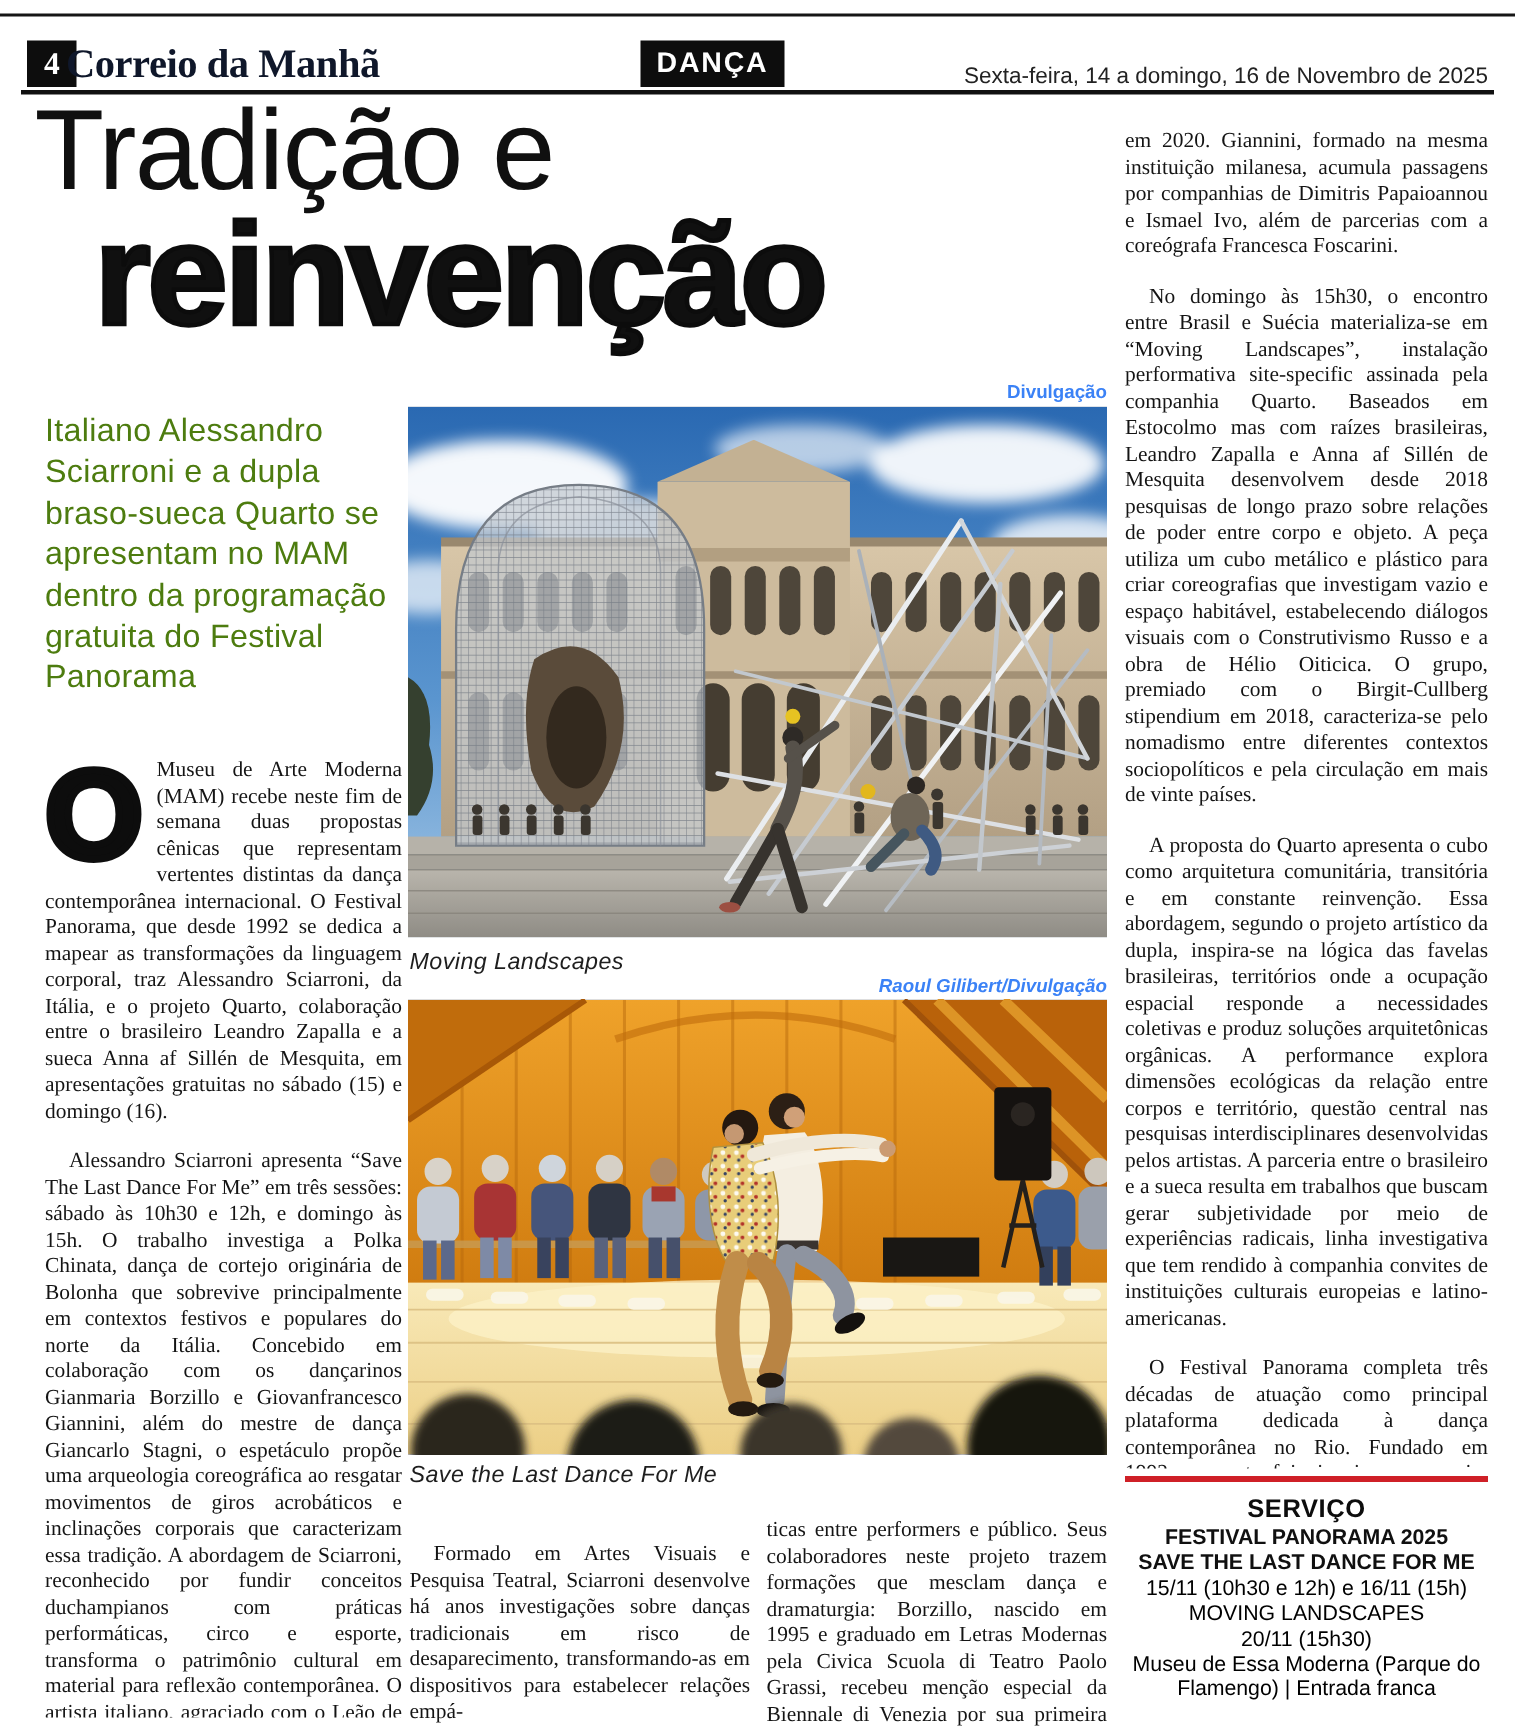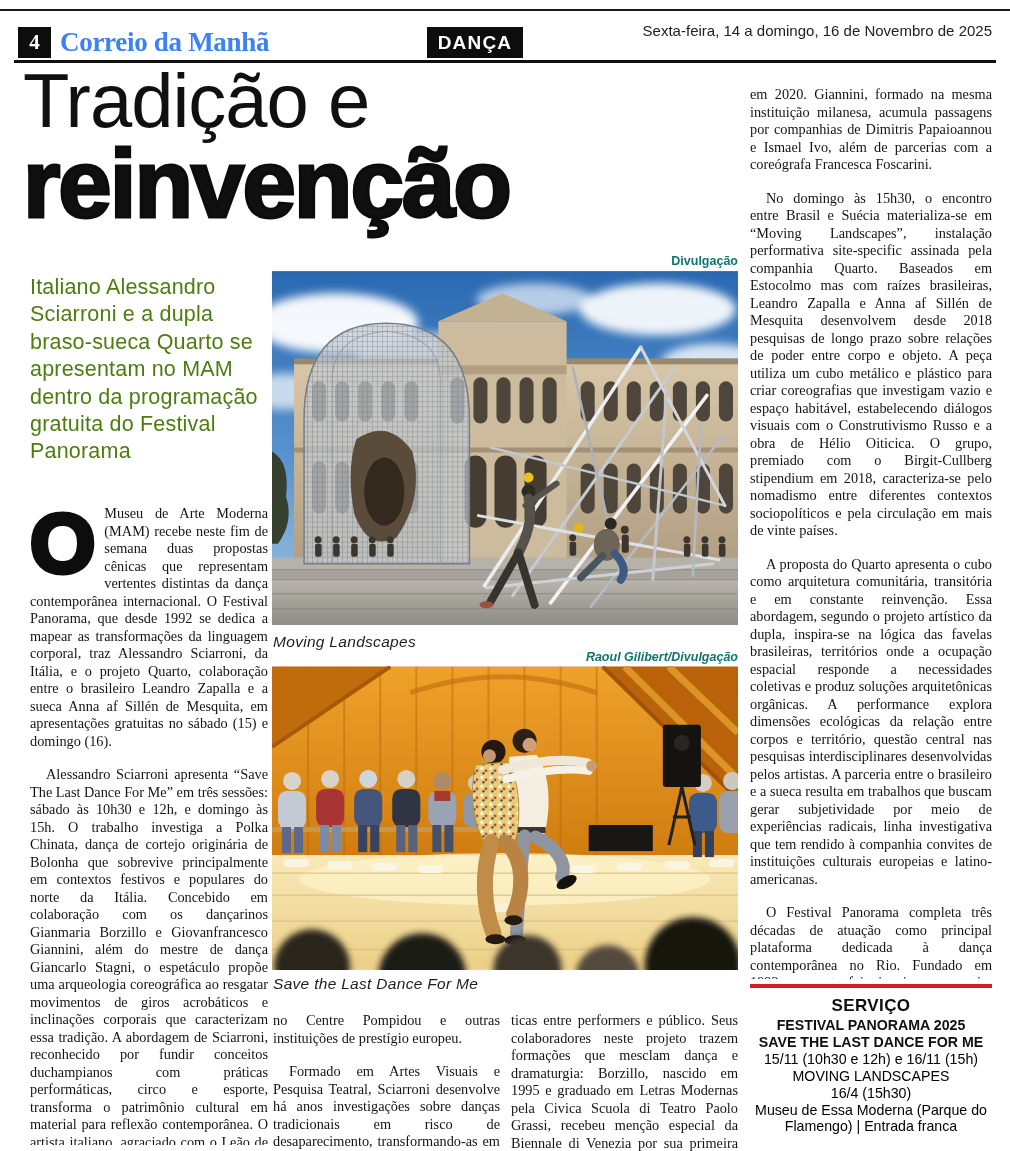--- a/index.html
+++ b/index.html
@@ -3,50 +3,50 @@
 <meta charset="utf-8">
 <style>
   html,body{margin:0;padding:0;background:#ffffff;}
   .page{position:relative;width:1010px;height:1151px;background:#fff;overflow:hidden;
         font-family:"Liberation Serif",serif;color:#141414;}
   .abs{position:absolute;}
   
   .top-hairline{left:0;top:9px;width:1010px;height:2px;background:#161616;}
   .pagenum{left:18px;top:27px;width:33px;height:31px;background:#0d0d0d;color:#fff;
            font:700 21px/31px "Liberation Serif",serif;text-align:center;}
-  .masthead{left:60px;top:27px;font:700 27px/31px "Liberation Serif",serif;
-            letter-spacing:-.3px;color:#3b82f6;white-space:nowrap;}
+  .masthead{left:44px;top:27px;font:700 27px/31px "Liberation Serif",serif;
+            letter-spacing:-.3px;color:#0f172a;white-space:nowrap;}
   .section-badge{left:427px;top:27px;width:96px;height:31px;background:#0d0d0d;color:#fff;
                  font:700 19px/31px "Liberation Sans",sans-serif;text-align:center;letter-spacing:1.2px;}
-  .issue-date{right:18px;top:21px;font:400 15px/20px "Liberation Sans",sans-serif;color:#222;white-space:nowrap;}
+  .issue-date{right:18px;top:41px;font:400 15px/20px "Liberation Sans",sans-serif;color:#222;white-space:nowrap;}
   .header-rule{left:14px;top:60px;width:982px;height:3px;background:#101010;}
   
   .headline{left:23px;top:60px;margin:0;color:#101010;}
   .hl1{display:block;font:400 76px/82px "Liberation Sans",sans-serif;letter-spacing:-1px;}
   .hl2{display:block;font:700 96px/96px "Liberation Sans",sans-serif;letter-spacing:-2px;
-       -webkit-text-stroke:3px #0c0c0c;margin-top:-6px;}
+       -webkit-text-stroke:3px #0c0c0c;margin-top:-6px;margin-left:40px;}
   
   .lead{left:30px;top:274px;width:240px;margin:0;
         font:400 21.5px/27.4px "Liberation Sans",sans-serif;color:#4d7c0f;letter-spacing:.2px;}
   
   .bodycol p{margin:0;font:400 14.3px/17.5px "Liberation Serif",serif;color:#141414;
              text-align:justify;hyphens:auto;}
   .bodycol p.indent{text-indent:16px;margin-top:16px;}
   .col-left{left:30px;top:505px;width:238px;height:640px;overflow:hidden;}
   .col-mid1{left:273px;top:1012px;width:227px;height:139px;overflow:hidden;}
   .col-mid2{left:511px;top:1012px;width:227px;height:139px;overflow:hidden;}
   .col-right{left:750px;top:86px;width:242px;height:893px;overflow:hidden;}
   .dropcap{float:left;font:700 84px/66px "Liberation Sans",sans-serif;color:#0d0d0d;
            -webkit-text-stroke:5px #0d0d0d;margin:5px 9px 0 0;}
   
   .photo{overflow:hidden;background:#ddd;}
   .photo1{left:272px;top:271px;width:466px;height:354px;}
   .photo2{left:272px;top:666px;width:466px;height:304px;}
   .credit{left:272px;width:466px;text-align:right;
-          font:700 12.5px/14px "Liberation Sans",sans-serif;color:#0f766e;}
+          font:700 12.5px/14px "Liberation Sans",sans-serif;color:#3b82f6;}
   .credit1{top:254px;}
   .credit2{top:650px;font-style:italic;}
   .caption{left:273px;font:italic 400 15.5px/18px "Liberation Sans",sans-serif;
            color:#1e1e1e;letter-spacing:.3px;}
   .cap1{top:633px;}
   .cap2{top:975px;}
   
   .service-rule{left:750px;top:984px;width:242px;height:4px;background:#cf2027;}
   .service{left:750px;top:994px;width:242px;text-align:center;}
   .service-title{font:800 17px/23px "Liberation Sans",sans-serif;letter-spacing:.4px;color:#0d0d0d;}
@@ -332,21 +332,20 @@
         <circle cx="255" cy="302" r="34" fill="#3b342b"></circle>
         <circle cx="335" cy="310" r="32" fill="#53483c"></circle>
         <circle cx="420" cy="298" r="48" fill="#16120e"></circle>
       </g>
     </svg>
   </div>
 
   <div class="abs caption cap2">Save the Last Dance For Me</div>
 
   <div class="abs bodycol col-mid1">
-    <p>no Centre Pompidou e outras instituições de prestígio europeu.</p>
     <p class="indent">Formado em Artes Visuais e Pesquisa Teatral, Sciarroni desenvolve há anos investigações sobre danças tradicionais em risco de desaparecimento, transformando-as em dispositivos para estabelecer relações empá-</p>
   </div>
 
   <div class="abs bodycol col-mid2">
     <p>ticas entre performers e público. Seus colaboradores neste projeto trazem formações que mesclam dança e dramaturgia: Borzillo, nascido em 1995 e graduado em Letras Modernas pela Civica Scuola di Teatro Paolo Grassi, recebeu menção especial da Biennale di Venezia por sua primeira obra autoral</p>
   </div>
 
   <div class="abs bodycol col-right">
     <p>em 2020. Giannini, formado na mesma instituição milanesa, acumula passagens por companhias de Dimitris Papaioannou e Ismael Ivo, além de parcerias com a coreógrafa Francesca Foscarini.</p>
     <p class="indent">No domingo às 15h30, o encontro entre Brasil e Suécia materializa-se em “Moving Landscapes”, instalação performativa site-specific assinada pela companhia Quarto. Baseados em Estocolmo mas com raízes brasileiras, Leandro Zapalla e Anna af Sillén de Mesquita desenvolvem desde 2018 pesquisas de longo prazo sobre relações de poder entre corpo e objeto. A peça utiliza um cubo metálico e plástico para criar coreografias que investigam vazio e espaço habitável, estabelecendo diálogos visuais com o Construtivismo Russo e a obra de Hélio Oiticica. O grupo, premiado com o Birgit-Cullberg stipendium em 2018, caracteriza-se pelo nomadismo entre diferentes contextos sociopolíticos e pela circulação em mais de vinte países.</p>
@@ -354,17 +353,17 @@
     <p class="indent">O Festival Panorama completa três décadas de atuação como principal plataforma dedicada à dança contemporânea no Rio. Fundado em 1992, o evento foi pioneiro ao associar programação artística de ponta a ingressos populares, democratizando o acesso a linguagens experimentais. Ao longo dessas edições, consolidou-se como espaço de projeção para artistas brasileiros e latino-americanos, além de trazer criadores internacionais em diálogo com a produção local.</p>
   </div>
 
   <div class="abs service-rule"></div>
   <div class="abs service">
     <div class="service-title">SERVIÇO</div>
     <div class="service-line bold">FESTIVAL PANORAMA 2025</div>
     <div class="service-line bold">SAVE THE LAST DANCE FOR ME</div>
     <div class="service-line">15/11 (10h30 e 12h) e 16/11 (15h)</div>
     <div class="service-line">MOVING LANDSCAPES</div>
-    <div class="service-line">16/4 (15h30)</div>
+    <div class="service-line">20/11 (15h30)</div>
     <div class="service-line">Museu de Essa Moderna (Parque do Flamengo) | Entrada franca</div>
   </div>
 
 </div>
 
 </body></html>

